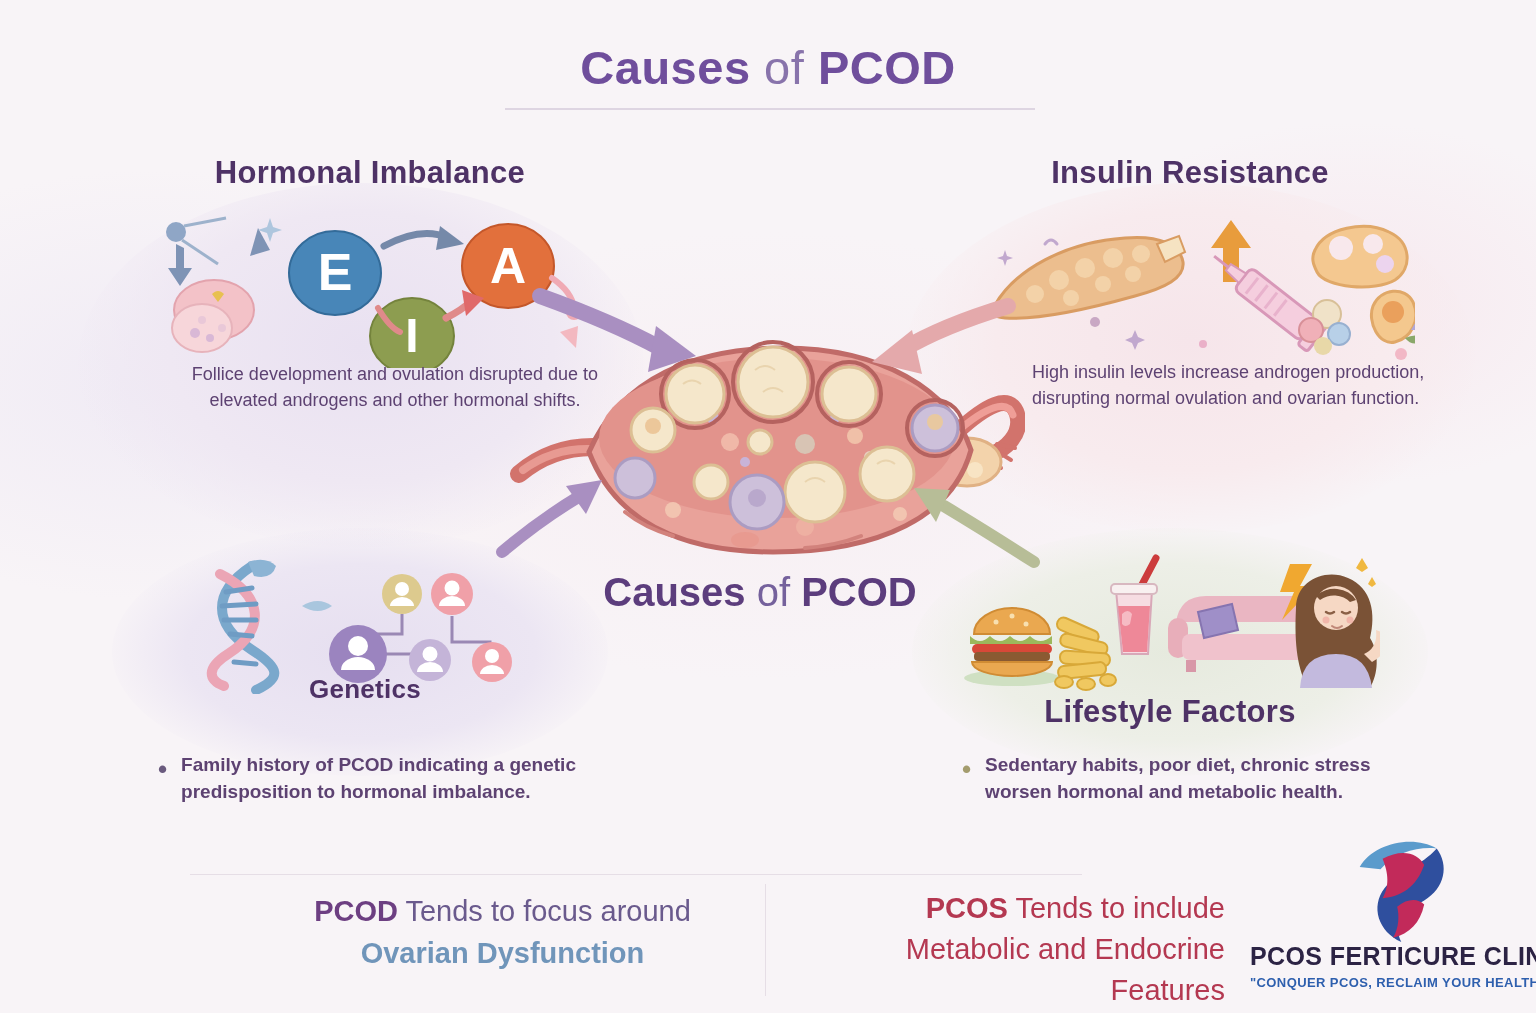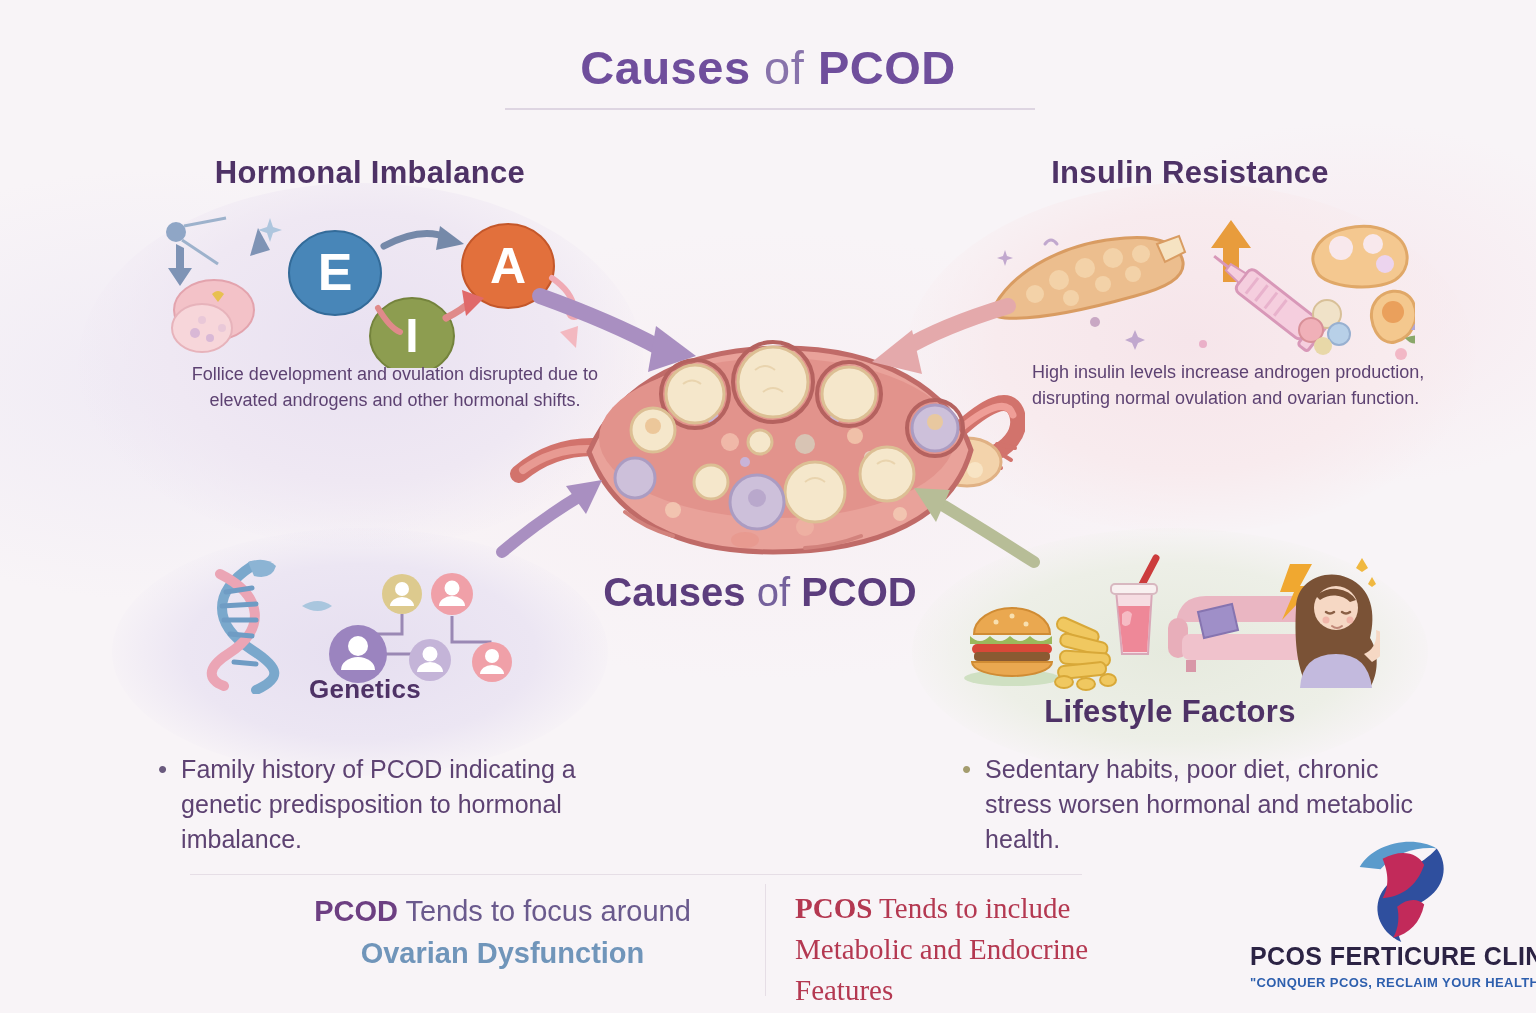--- a/index.html
+++ b/index.html
@@ -23,35 +23,35 @@
   .sec-body{font-size:18px;color:#5d4272;line-height:1.42;}
   .bubble{border-radius:50%;}
   .bub-hormonal{left:78px;top:183px;width:566px;height:364px;
     background:radial-gradient(ellipse at 50% 45%, #e9e1f1 0%, #efe8f3 48%, rgba(239,232,243,0) 73%);}
   .bub-insulin{left:905px;top:183px;width:570px;height:350px;
     background:radial-gradient(ellipse at 50% 45%, #f6e5ea 0%, #f8ebee 48%, rgba(248,235,238,0) 73%);}
   .bub-genetics{left:112px;top:528px;width:496px;height:248px;
     background:radial-gradient(ellipse at 50% 50%, #e6dff0 0%, #ece6f3 50%, rgba(236,230,243,0) 74%);}
   .bub-lifestyle{left:912px;top:528px;width:516px;height:248px;
     background:radial-gradient(ellipse at 50% 50%, #e6eade 0%, #edefe7 50%, rgba(237,239,231,0) 74%);}
-  .bullet{display:flex;font-size:25px;color:#5d4272;line-height:1.4;}
+  .bullet{display:flex;font-size:19px;color:#5d4272;line-height:1.4;font-weight:bold;}
   .bullet::before{content:"\2022";margin-right:14px;font-size:26px;line-height:1.35;}
   .bullet.purple::before{color:#6a5a7e;}
   .bullet.olive::before{color:#a49c6e;}
   
   .center-caption{left:530px;top:570px;width:460px;text-align:center;font-size:40px;color:#5f4180;}
   .center-caption .b{font-weight:700;color:#5c3d7d;}
   .center-caption .light{font-weight:400;color:#75619c;}
   
   .foot-hline{left:190px;top:874px;width:892px;height:1px;background:#e6dee6;}
   .foot-vline{left:765px;top:884px;width:1px;height:112px;background:#e6dee6;}
   .foot-left{left:245px;top:890px;width:515px;text-align:center;font-size:29px;line-height:1.45;color:#6a5a8d;}
   .foot-left .lead{font-weight:700;color:#6d3f82;}
   .foot-left .line2{font-weight:700;color:#7095ba;}
-  .foot-right{left:795px;top:888px;width:430px;text-align:left;font-size:29px;line-height:1.42;color:#b43851;font-family:Liberation Serif, serif;}
+  .foot-right{left:795px;top:888px;width:430px;text-align:right;font-size:29px;line-height:1.42;color:#b43851;}
   .foot-right .lead{font-weight:700;}
   
   .logo{left:1250px;top:838px;width:286px;text-align:center;}
   .logo-name{font-size:25px;font-weight:800;color:#2c2344;letter-spacing:.4px;white-space:nowrap;}
   .logo-tagline{font-size:13px;font-weight:700;color:#2e5fae;letter-spacing:.4px;margin-top:4px;white-space:nowrap;}
   svg text{font-family:"Liberation Sans", sans-serif;}
 </style>
 </head>
 <body>
 

